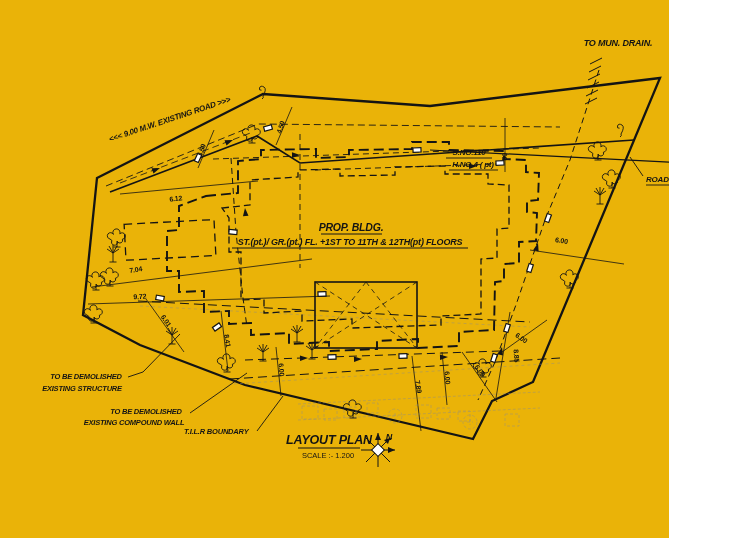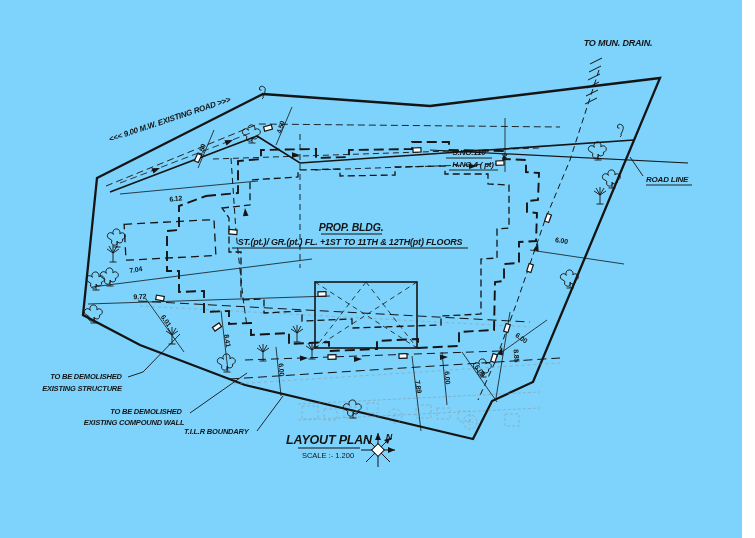--- a/index.html
+++ b/index.html
@@ -1,16 +1,16 @@
 <!DOCTYPE html>
 <html><head>
 <meta charset="utf-8">
 <style>
   html,body{margin:0;padding:0;background:#ffffff;}
-  #canvas{position:relative;width:742px;height:538px;background:#7dd3fc;overflow:hidden;}
+  #canvas{position:relative;width:669px;height:538px;background:#eab308;overflow:hidden;}
   svg{position:absolute;left:0;top:0;}
   text{font-family:"Liberation Sans",sans-serif;fill:#141414;}
   .lbl{font-weight:700;font-style:italic;letter-spacing:-0.2px;}
   .fs7{font-size:7.5px;} .fs8{font-size:8px;} .fs9{font-size:9px;}
   .fs10{font-size:10.5px;} .fs12{font-size:12.5px;}
   .dim{font-size:7px;font-weight:700;letter-spacing:-0.2px;}
   .plain{font-weight:400;font-style:normal;font-size:7.5px;}
   .ln{stroke:#141414;fill:none;}
   .faint{stroke:#8a8a8a;fill:none;opacity:.55;}
 </style>

